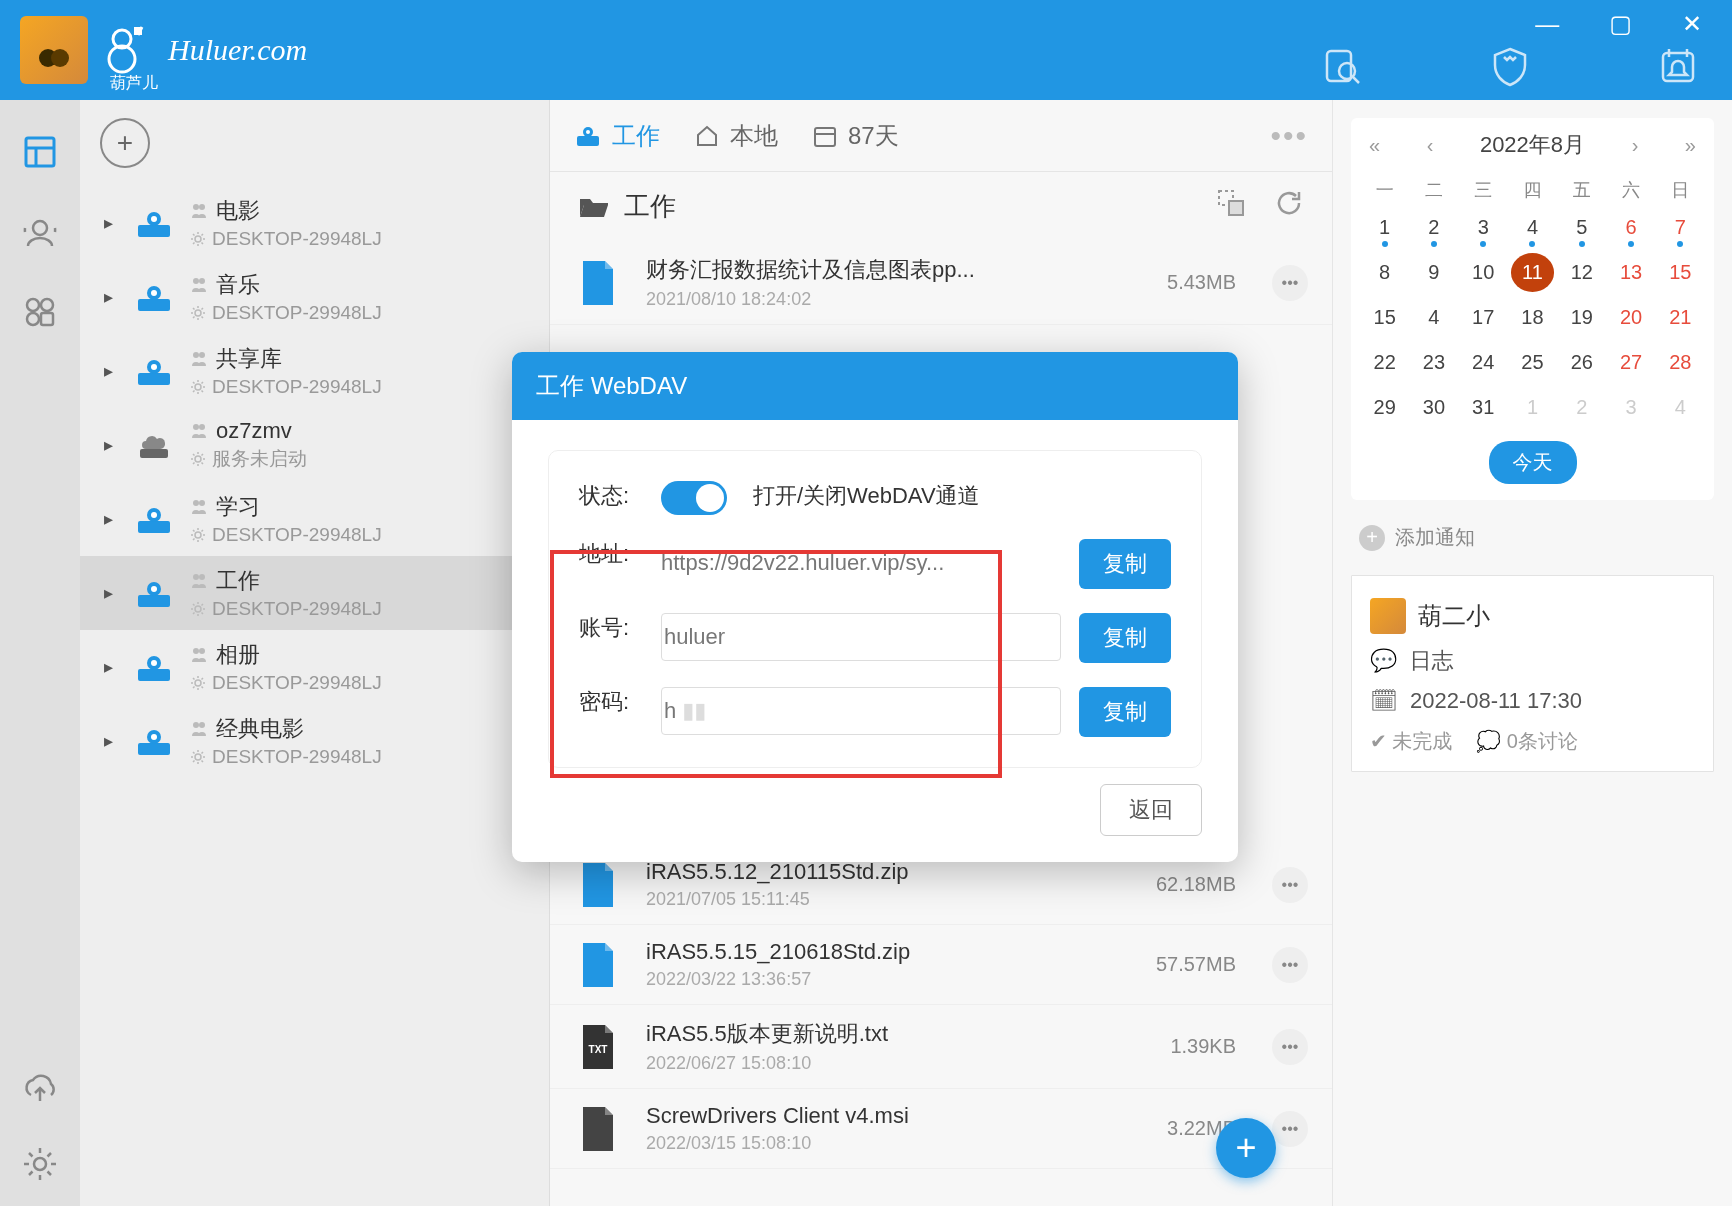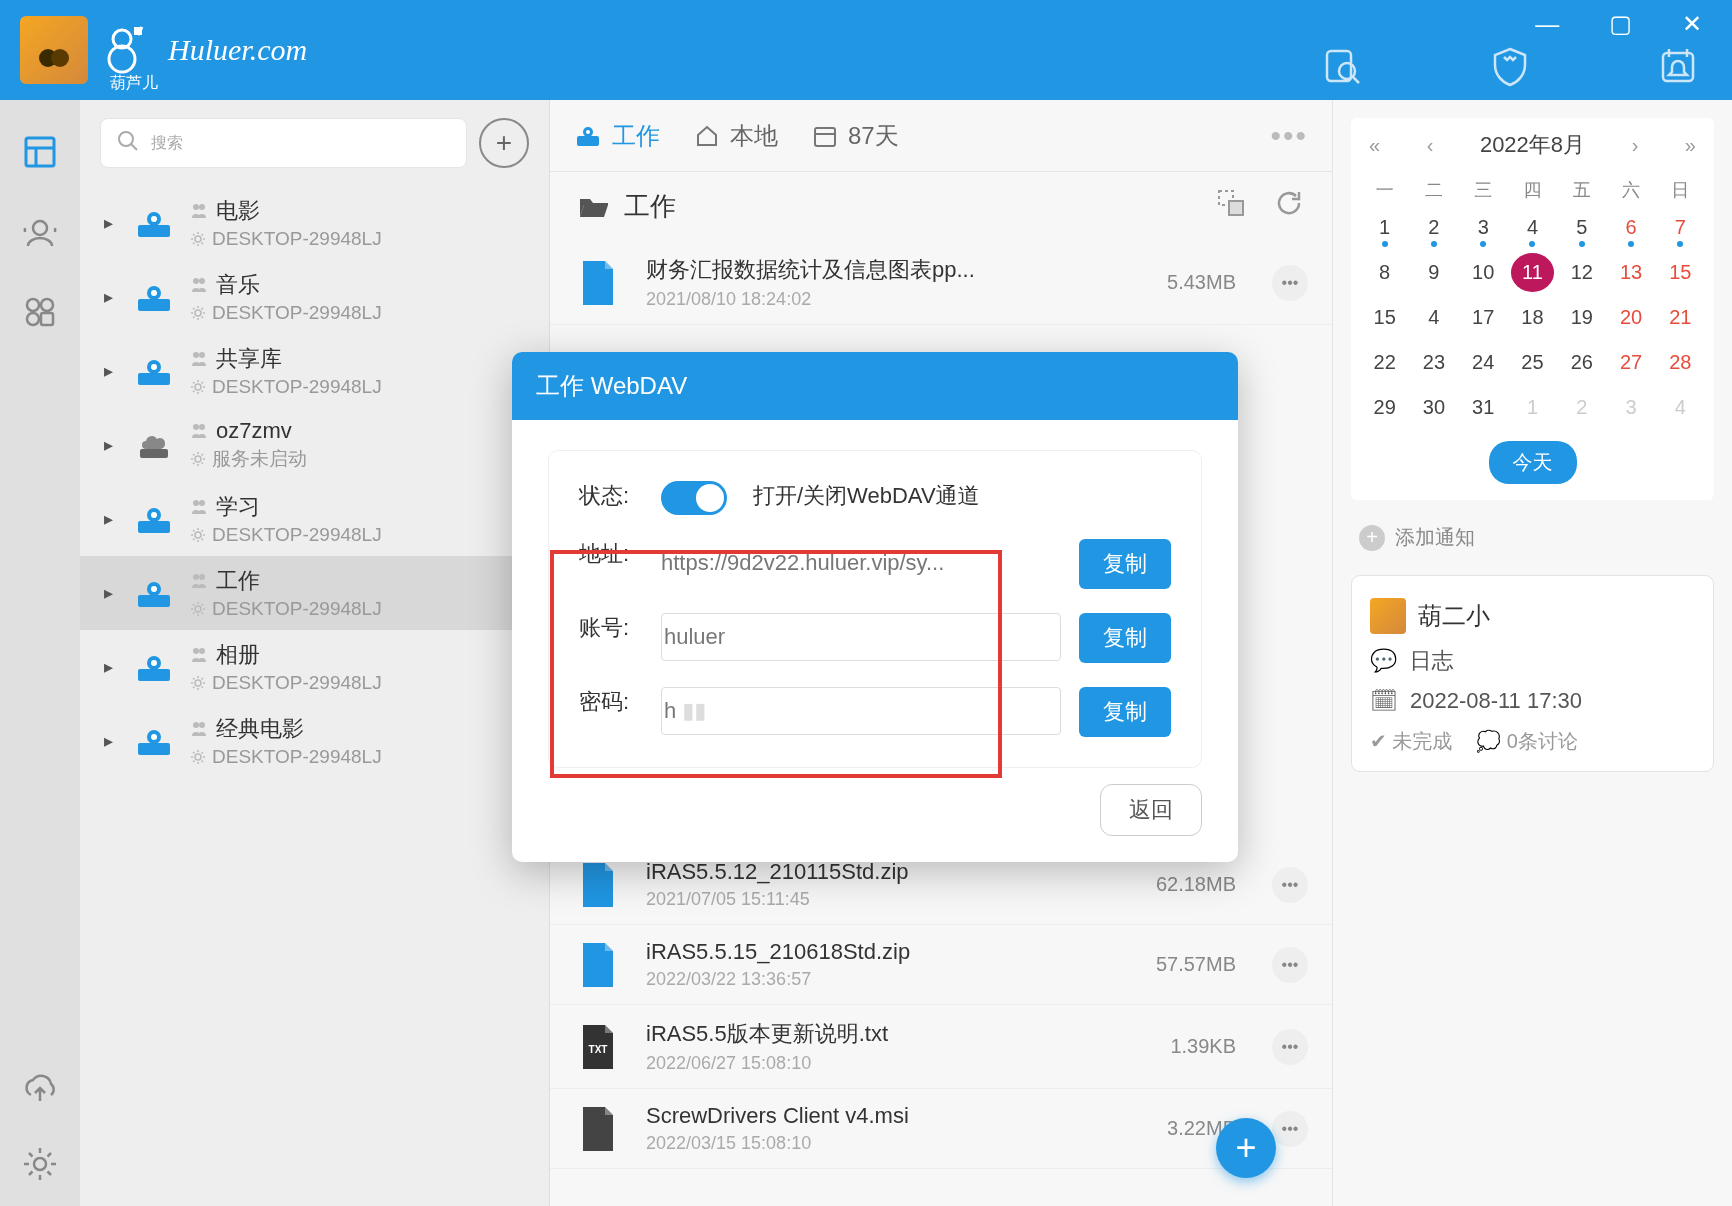--- a/index.html
+++ b/index.html
@@ -48,42 +48,42 @@
 .rightpanel { width: 400px; background: #f7f7f7; border-left: 1px solid #e5e5e5; padding: 18px; display: flex; flex-direction: column; gap: 18px; }
 .calendar { background: #fff; border-radius: 6px; padding: 12px; }
 .cal-head { display: flex; align-items: center; justify-content: space-between; font-size: 20px; color: #666; padding: 0 6px 12px; }
 .cal-nav { cursor: pointer; color: #999; }
 .cal-title { font-size: 22px; color: #444; }
 .cal-grid { display: grid; grid-template-columns: repeat(7, 1fr); gap: 6px; text-align: center; }
 .cal-wd { color: #888; font-size: 18px; padding: 6px 0; }
 .cal-day { font-size: 20px; color: #444; padding: 8px 0; cursor: pointer; position: relative; border-radius: 50%; }
 .cal-day.other { color: #ccc; }
 .cal-day.weekend { color: #e74c3c; }
-.cal-day.today { background: #be185d; color: #fff; border-radius: 50%; }
+.cal-day.today { background: #c2410c; color: #fff; border-radius: 50%; }
 .cal-day .dot { width: 6px; height: 6px; background: #2196e3; border-radius: 50%; position: absolute; left: 50%; bottom: 0; transform: translateX(-50%); }
 .today-btn { background: #2196e3; color: #fff; border-radius: 20px; padding: 8px 24px; font-size: 20px; margin: 14px auto 4px; display: block; width: fit-content; cursor: pointer; }
 .add-notice { display: flex; align-items: center; gap: 10px; color: #888; font-size: 20px; padding: 6px 8px; }
 .add-notice .plus-c { width: 26px; height: 26px; border-radius: 50%; background: #ccc; color: #fff; display: flex; align-items: center; justify-content: center; }
-.card { background: #fff; border: 1px solid #e3e3e3; border-radius: 9px; padding: 16px 18px; }
+.card { background: #fff; border: 1px solid #e3e3e3; border-radius: 1px; padding: 16px 18px; }
 .card-row { display: flex; align-items: center; gap: 12px; font-size: 22px; color: #555; padding: 6px 0; }
 .card .avatar { width: 36px; height: 36px; background: linear-gradient(135deg,#f5a623,#d4893b); border-radius: 4px; }
 .card-meta { display: flex; gap: 24px; color: #999; font-size: 20px; padding-top: 8px; }
 .dialog { position: absolute; left: 512px; top: 352px; width: 726px; background: #fff; border-radius: 10px; box-shadow: 0 10px 40px rgba(0,0,0,.25); z-index: 100; overflow: hidden; }
 .dialog-title { background: #2196e3; color: #fff; font-size: 24px; padding: 18px 24px; }
 .dialog-body { padding: 30px 36px 26px; }
 .dlg-inner { background: #fff; border: 1px solid #eee; border-radius: 10px; padding: 30px 30px 24px; }
 .dlg-row { display: flex; align-items: flex-start; gap: 18px; margin-bottom: 24px; font-size: 22px; }
 .dlg-label { color: #333; width: 64px; }
 .dlg-value { flex: 1; color: #777; height: 48px; border: 1px solid #ddd; border-radius: 4px; padding: 0 2px; display: flex; align-items: center; }
 .dlg-value.noborder { border: none; padding: 0; }
 .copy-btn { background: #2196e3; color: #fff; border-radius: 6px; padding: 10px 24px; font-size: 22px; cursor: pointer; }
 .toggle { width: 66px; height: 34px; background: #2196e3; border-radius: 17px; position: relative; }
 .toggle::after { content:''; position: absolute; right: 3px; top: 3px; width: 28px; height: 28px; background: #fff; border-radius: 50%; }
 .dlg-footer { display: flex; justify-content: flex-end; margin-top: 16px; }
-.back-btn { border: 1px solid #ccc; border-radius: 12px; padding: 10px 28px; font-size: 22px; color: #555; cursor: pointer; }
+.back-btn { border: 1px solid #ccc; border-radius: 6px; padding: 10px 28px; font-size: 22px; color: #555; cursor: pointer; }
 .red-box { position: absolute; border: 4px solid #e53935; pointer-events: none; z-index: 110; }
 .fab { position: absolute; bottom: 28px; right: 56px; width: 60px; height: 60px; border-radius: 50%; background: #2196e3; color: #fff; font-size: 36px; display: flex; align-items: center; justify-content: center; box-shadow: 0 4px 12px rgba(33,150,227,.5); z-index: 50; }
 </style>
 </head>
 <body>
 
 <div class="titlebar">
   <div class="logo-area">
     <div class="logo-box">
       <svg width="40" height="40" viewBox="0 0 40 40">
@@ -165,27 +165,20 @@
           <svg width="38" height="38" viewBox="0 0 38 38" fill="none" stroke="#888" stroke-width="2.5">
             <circle cx="19" cy="19" r="6"></circle>
             <path d="M19 3 v5 M19 30 v5 M3 19 h5 M30 19 h5 M8 8 l3.5 3.5 M26.5 26.5 l3.5 3.5 M30 8 l-3.5 3.5 M11.5 26.5 L8 30"></path>
           </svg>
         </div>
     </div>
   </div>
 
   <div class="sidebar">
     <div class="search-row">
-      <div class="search-box">
-        <span class="s-icon"><svg width="22" height="22" viewBox="0 0 22 22" fill="none" stroke="#aaa" stroke-width="2">
-              <circle cx="9" cy="9" r="7"></circle>
-              <line x1="14" y1="14" x2="20" y2="20"></line>
-            </svg></span>
-        <span>搜索</span>
-      </div>
       <div class="add-btn">+</div>
     </div>
     <div id="tree-container">
         <div class="tree-item">
           <span class="expand-arrow">▸</span>
           <span class="drive-icon">
             <svg width="40" height="36" viewBox="0 0 40 36">
               <rect x="4" y="20" width="32" height="12" rx="2" fill="#2196e3"></rect>
               <circle cx="20" cy="14" r="7" fill="#2196e3"></circle>
               <circle cx="20" cy="14" r="3" fill="#fff"></circle>

